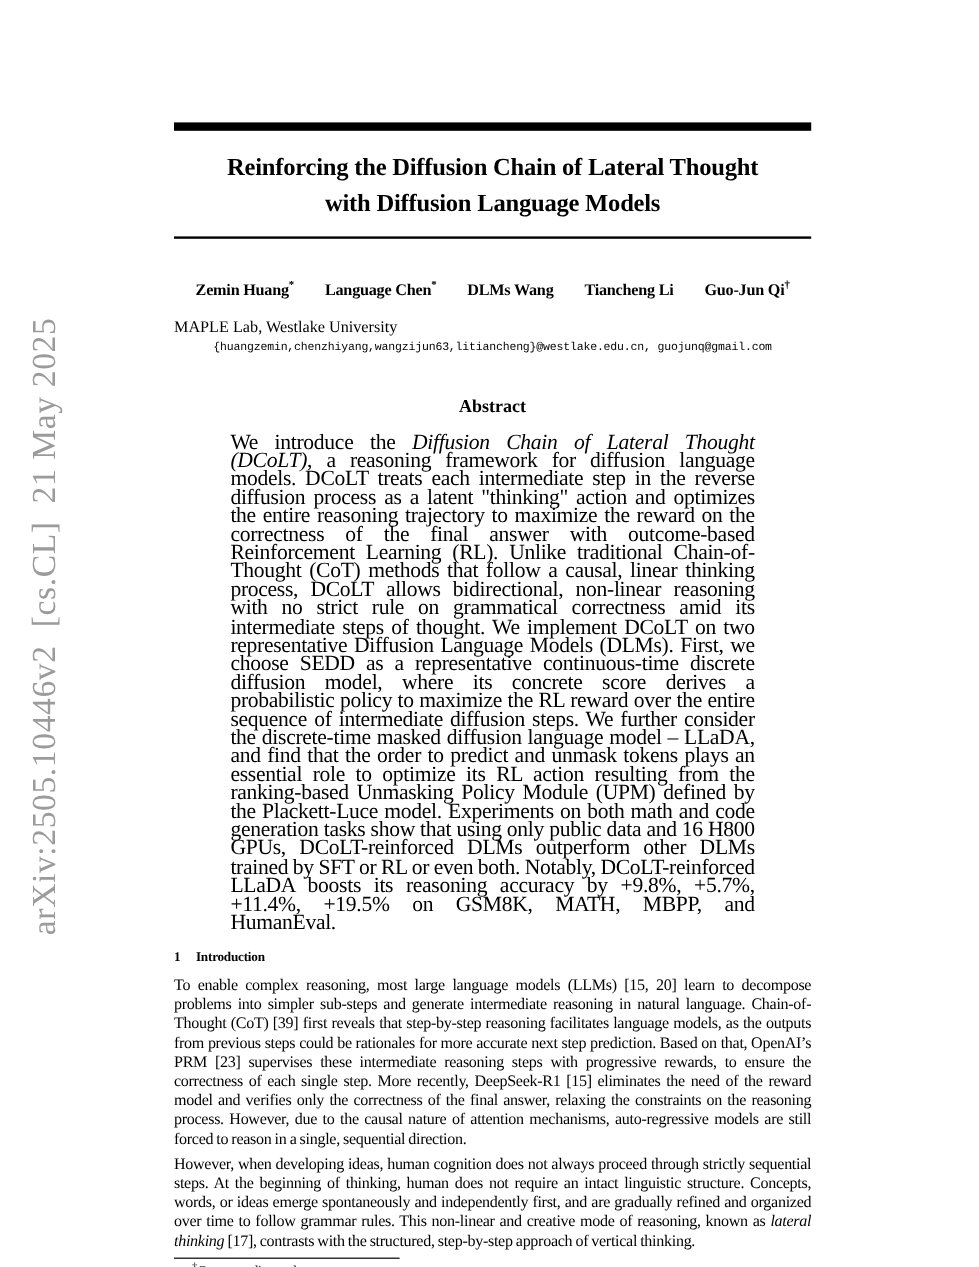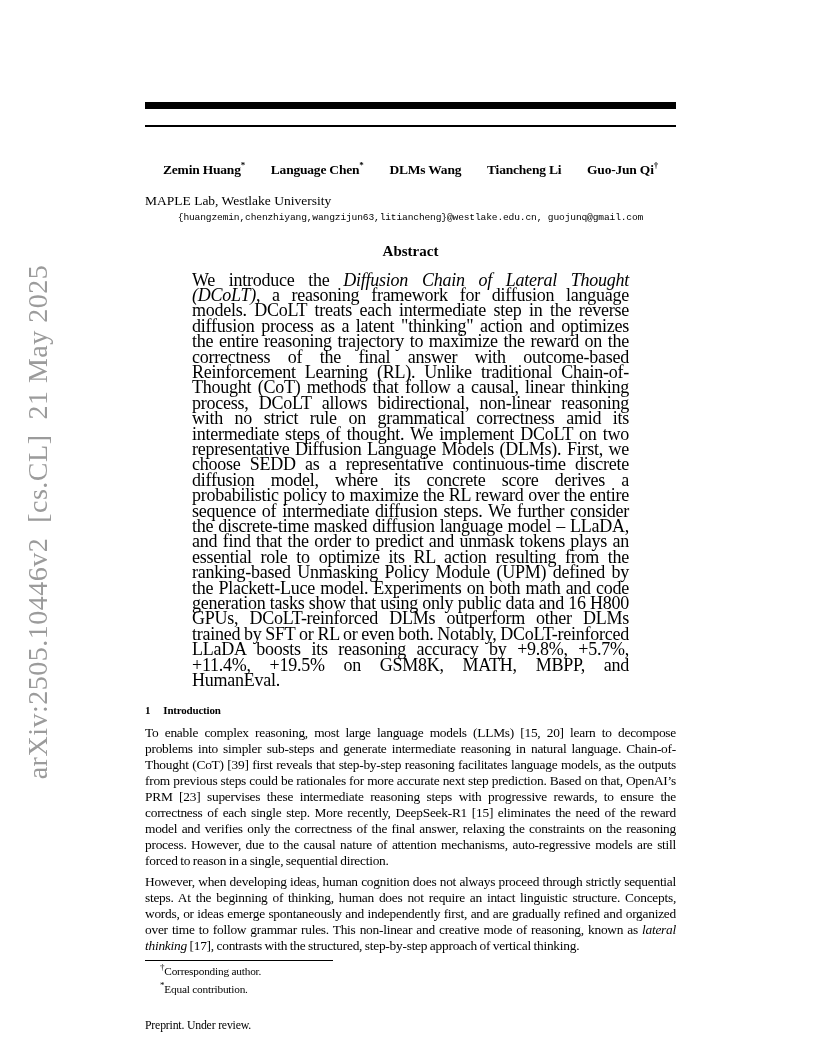--- a/index.html
+++ b/index.html
@@ -57,21 +57,21 @@
   }
   .emails {
     margin-top: 3px;
     text-align: center;
     font-family: "Liberation Mono", "DejaVu Sans Mono", monospace;
     font-size: 9.6px;
     letter-spacing: -0.15px;
     white-space: nowrap;
   }
   .abstract-heading {
-    margin-top: 20px;
+    margin-top: 36px;
     text-align: center;
     font-weight: 700;
     font-size: 15px;
   }
   .abstract-body {
     margin: 13px 47px 0 47px;
     text-align: justify;
     font-size: 18px;
     line-height: 15.4px;
     letter-spacing: -0.25px;
@@ -117,20 +117,22 @@
 
 <div class="page">
 
   <div class="arxiv-stamp" style="color: rgb(155, 155, 155);">arXiv:2505.10446v2  [cs.CL]  21 May 2025</div>
 
   <div class="content">
 
     <div class="rule-thick"></div>
 
     <div class="title">
+      <div>Reinforcing the Diffusion Chain of Lateral Thought</div>
+      <div>with Diffusion Language Models</div>
     </div>
 
     <div class="rule-thin"></div>
 
     <div class="authors">
       <span><span>Zemin Huang</span><sup>*</sup></span>
       <span><span>Language Chen</span><sup>*</sup></span>
       <span><span>DLMs Wang</span><sup></sup></span>
       <span><span>Tiancheng Li</span><sup></sup></span>
       <span><span>Guo-Jun Qi</span><sup>†</sup></span>

